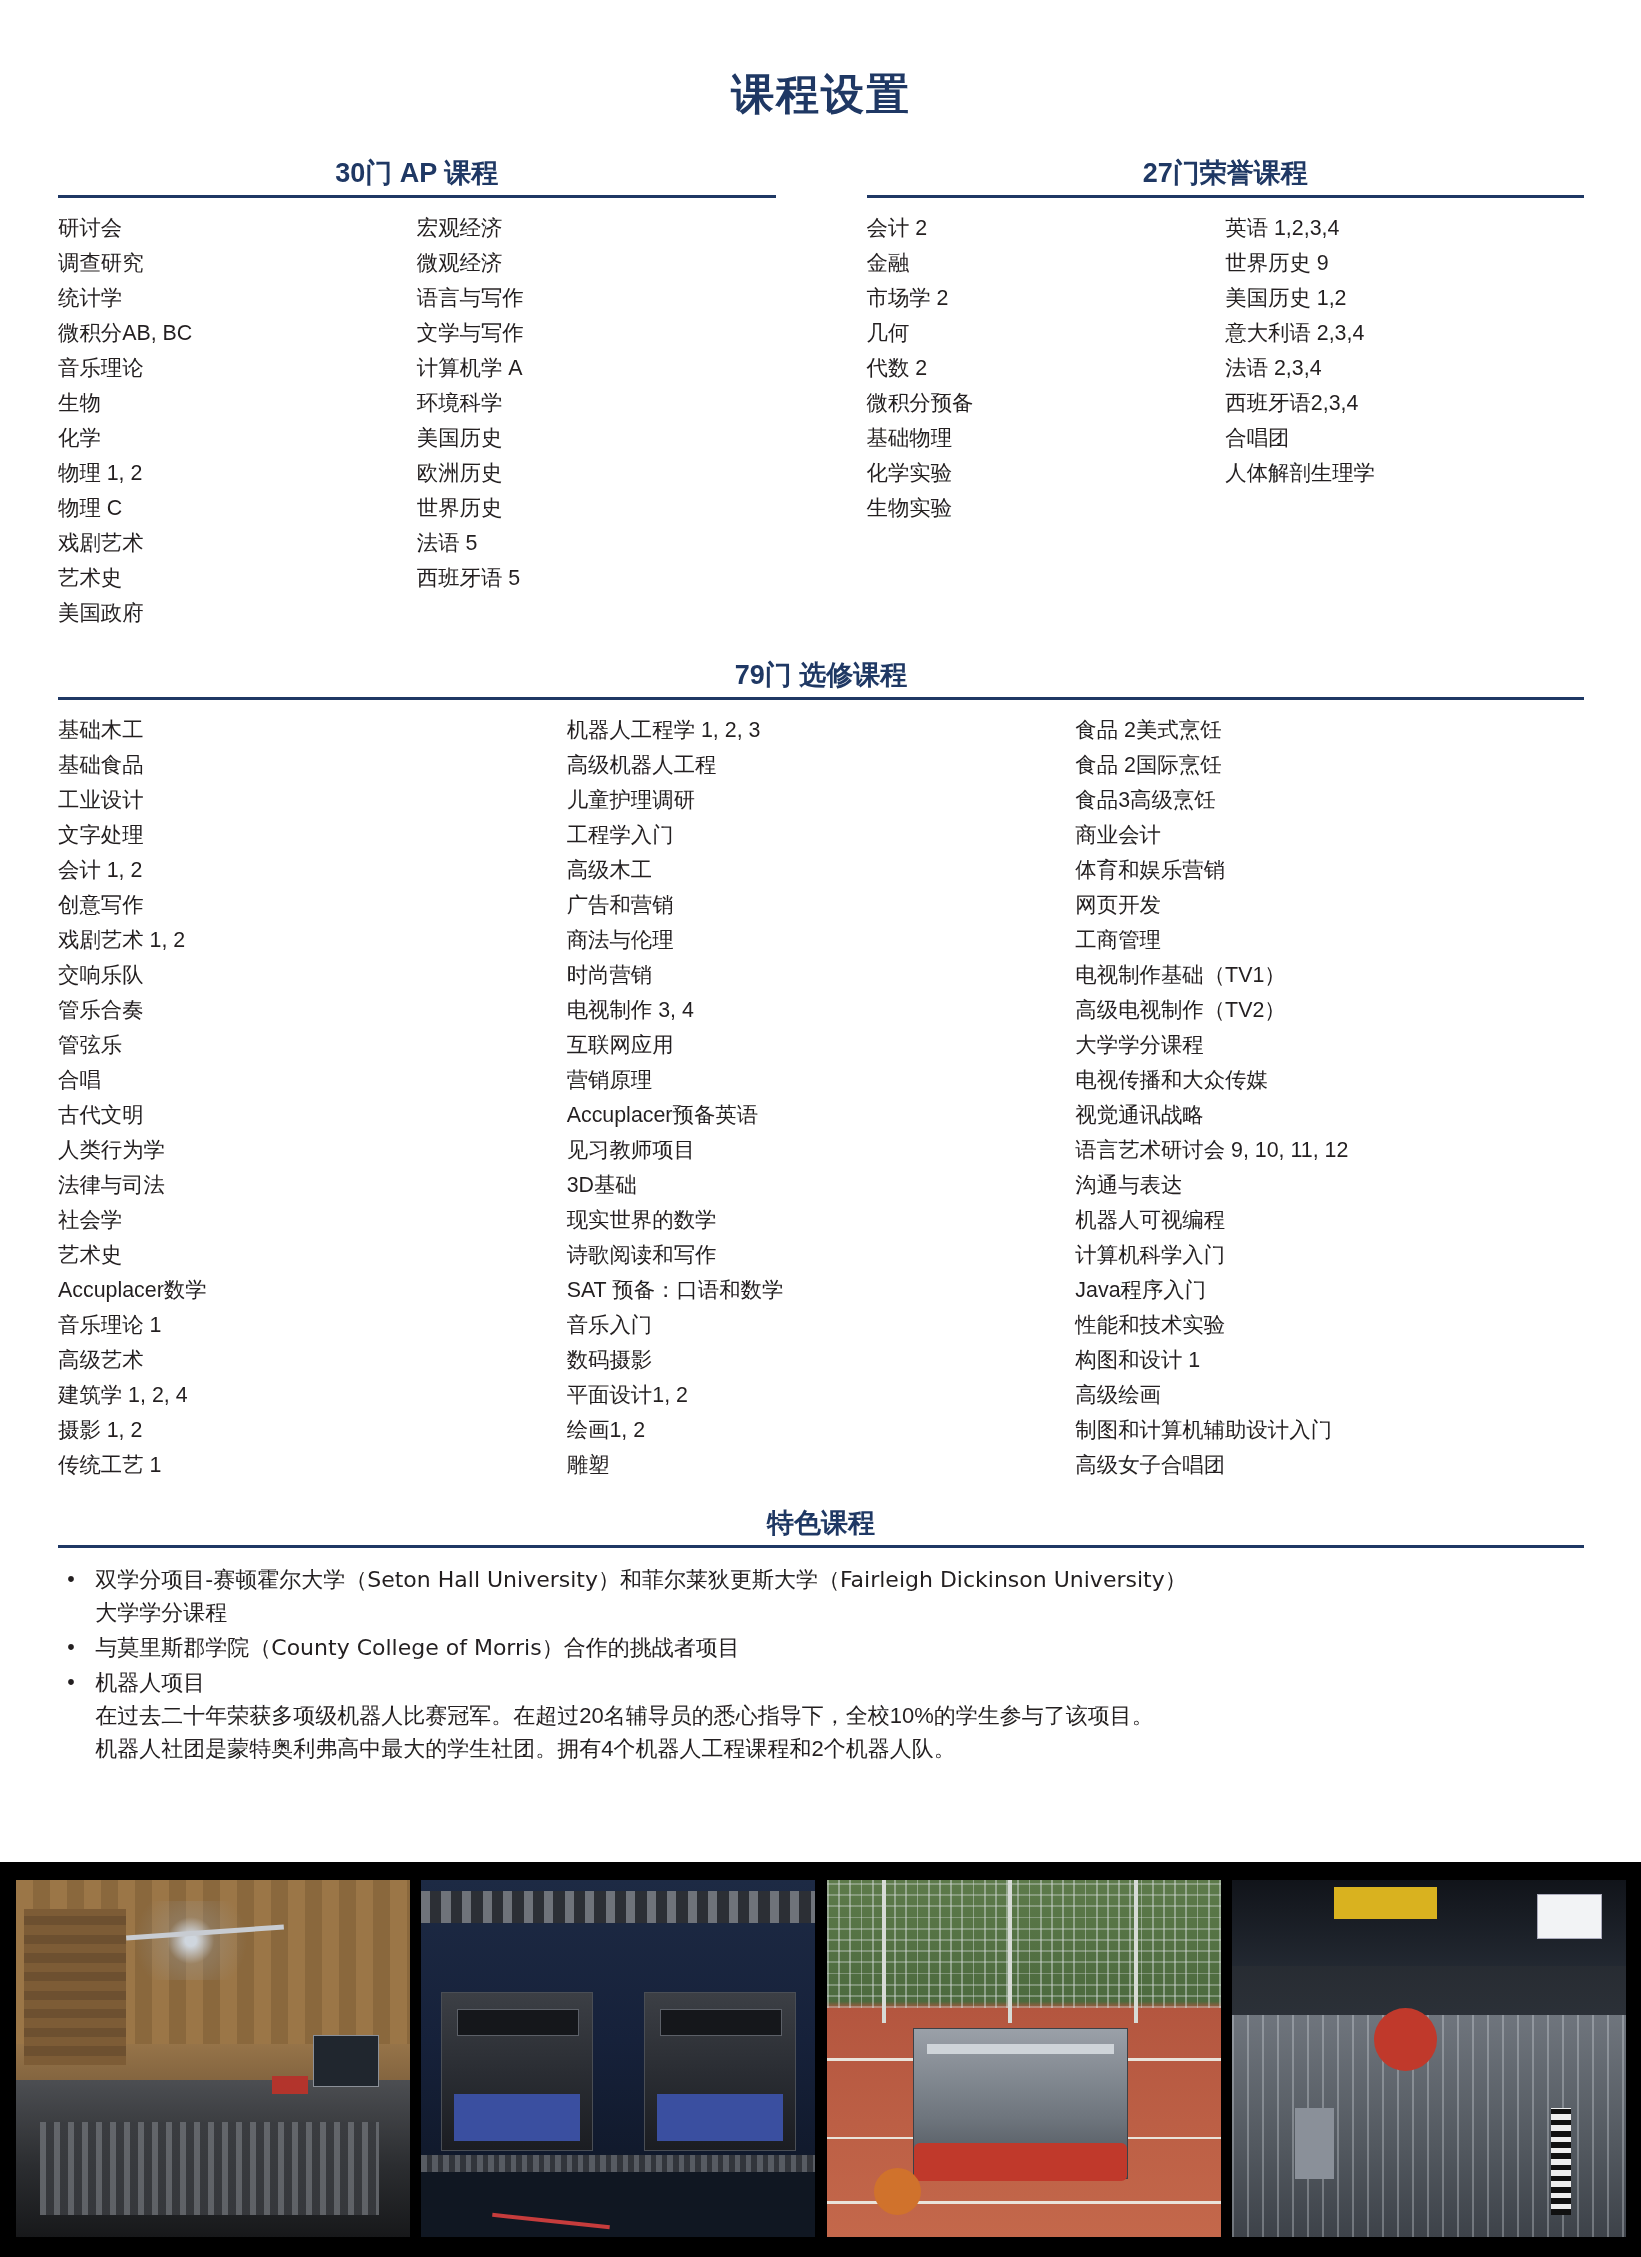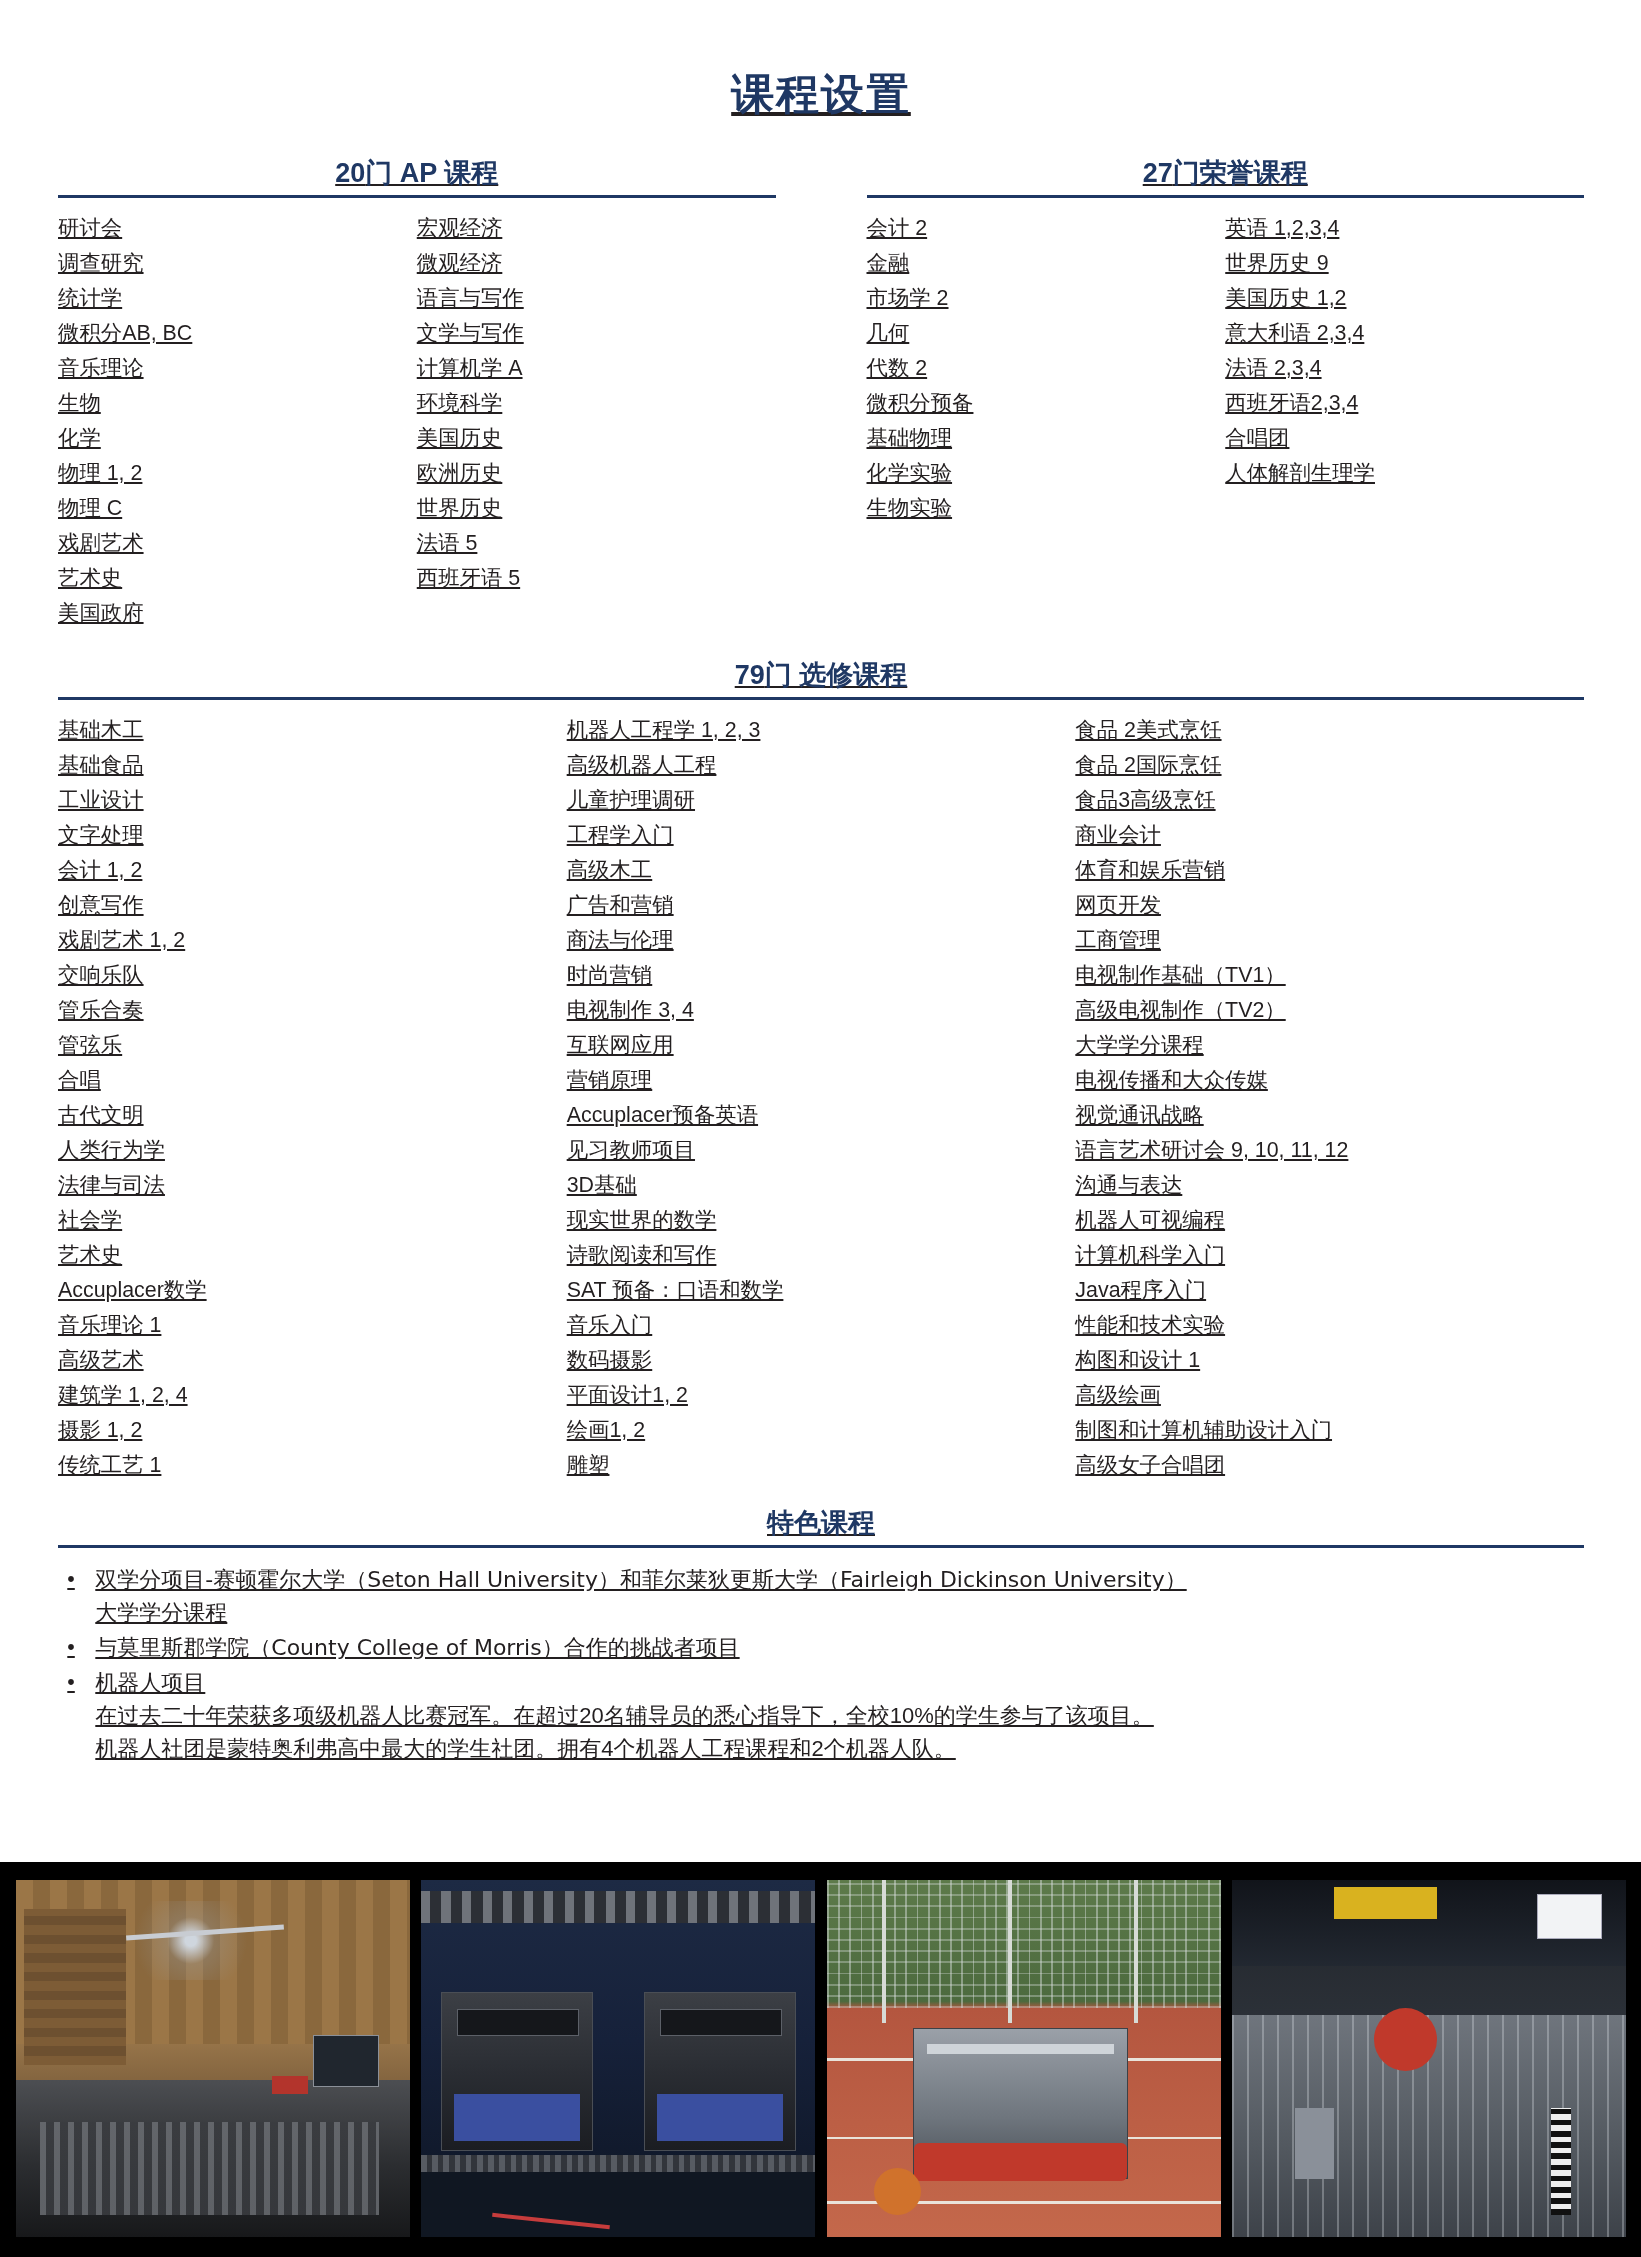--- a/index.html
+++ b/index.html
@@ -14,21 +14,20 @@
     color: #231f20;
     position: relative;
     overflow: hidden;
   }
   .page {
     position: relative;
     width: 1642px;
     height: 1804px;
     box-sizing: border-box;
     padding: 0 58px;
-    text-decoration: underline;
   }
   .main-title {
     text-align: center;
     color: #1f3864;
     font-size: 43px;
     font-weight: bold;
     letter-spacing: 1.9px;
     padding-top: 73px;
     line-height: 1;
   }
@@ -178,21 +177,21 @@
 <body>
 
 <div class="page">
 
   <div class="main-title">课程设置</div>
 
   <div class="top-row">
 
     <div class="top-col">
       <div class="sec-head">
-        <span class="num">20</span><span>门 AP 课程</span>
+        <span class="num">30</span><span>门 AP 课程</span>
       </div>
       <div class="rule"></div>
       <div class="cols-2">
         <div>
           <ul class="plain indent-a">
             <li>研讨会</li>
             <li>调查研究</li>
             <li>统计学</li>
             <li>微积分AB, BC</li>
             <li>音乐理论</li>

